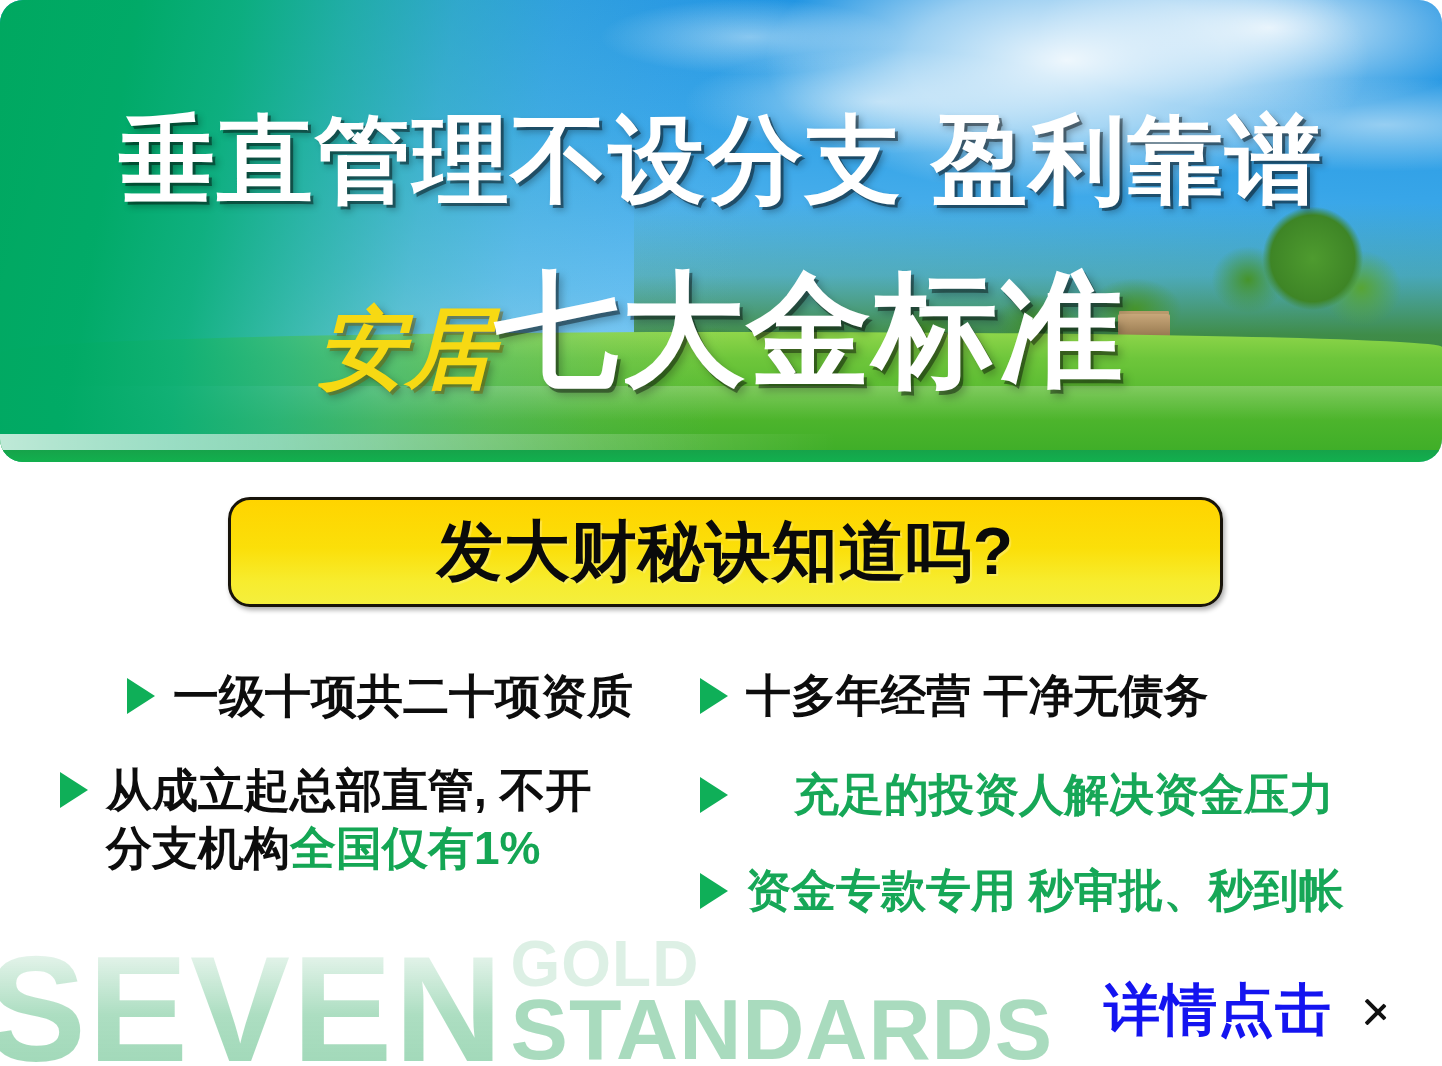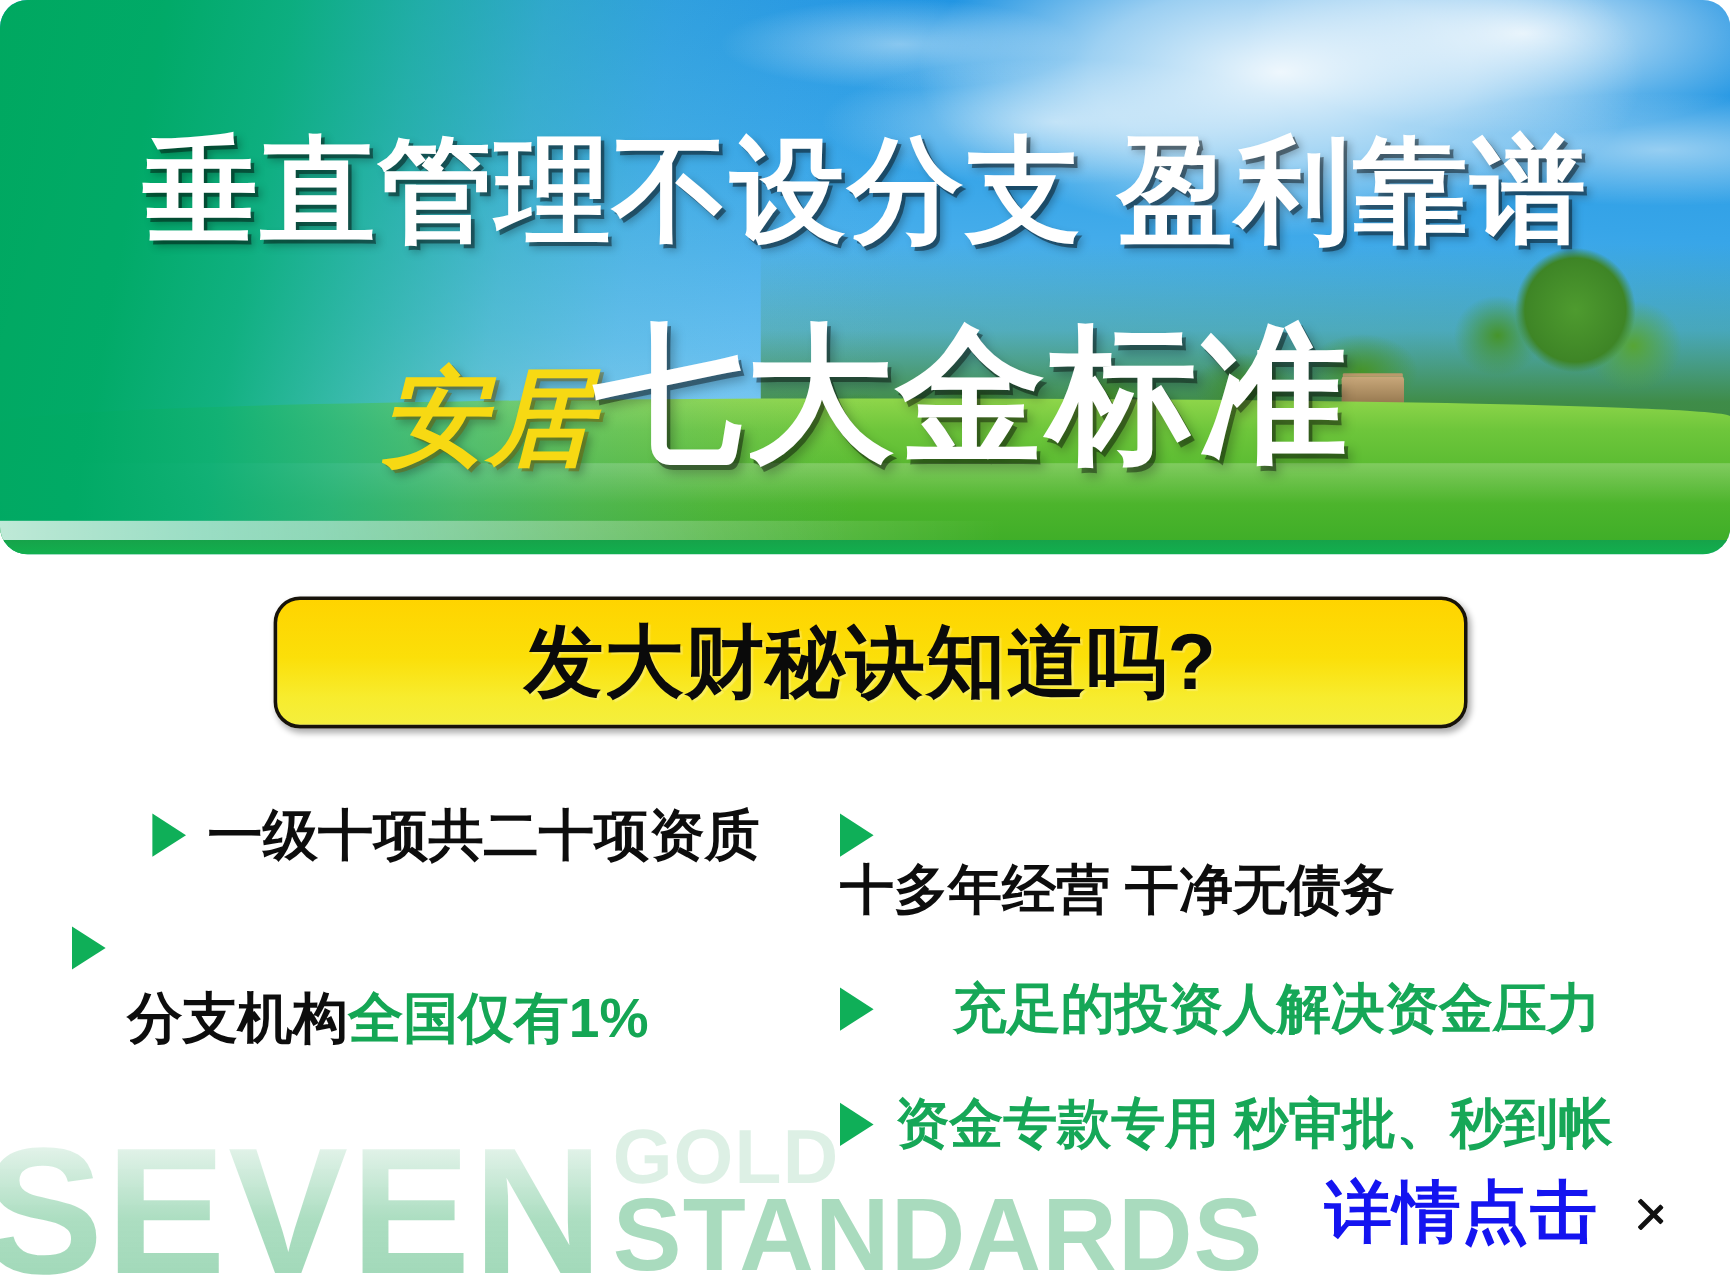--- a/index.html
+++ b/index.html
@@ -216,21 +216,21 @@
     line-height: 1.26;
     font-weight: bold;
     color: #0d0d0d;
     letter-spacing: 0px;
   }
   .bullet-body.green { color: #16a757; }
   .bullet-body .hl { color: #14a654; }
 
   .col-left .bullet:nth-child(1)  { margin-bottom: 36px; justify-content: center; }
   .col-left .bullet:nth-child(2)  { margin-bottom: 26px; }
-  .col-right .bullet:nth-child(1) { margin-bottom: 42px; flex-direction: column; }
+  .col-right .bullet:nth-child(1) { margin-bottom: 42px; }
   .col-right .bullet:nth-child(2) { margin-bottom: 40px; gap: 48px; }
   .col-right .bullet-body { font-size: 45px; }
 
   
   .watermark {
     position: absolute;
     left: -14px;
     bottom: -6px;
     display: flex;
     align-items: flex-end;
@@ -332,21 +332,21 @@
     <div class="col col-left">
 
       <div class="bullet">
         <span class="bullet-arrow"></span>
         <span class="bullet-body">一级十项共二十项资质</span>
       </div>
 
       <div class="bullet">
         <span class="bullet-arrow"></span>
         <span class="bullet-body">
-          <br>
+          <span>从成立起总部直管, 不开</span><br>
           <span>分支机构</span><span class="hl">全国仅有1%</span>
         </span>
       </div>
 
     </div>
 
     <div class="col col-right">
 
       <div class="bullet">
         <span class="bullet-arrow"></span>

